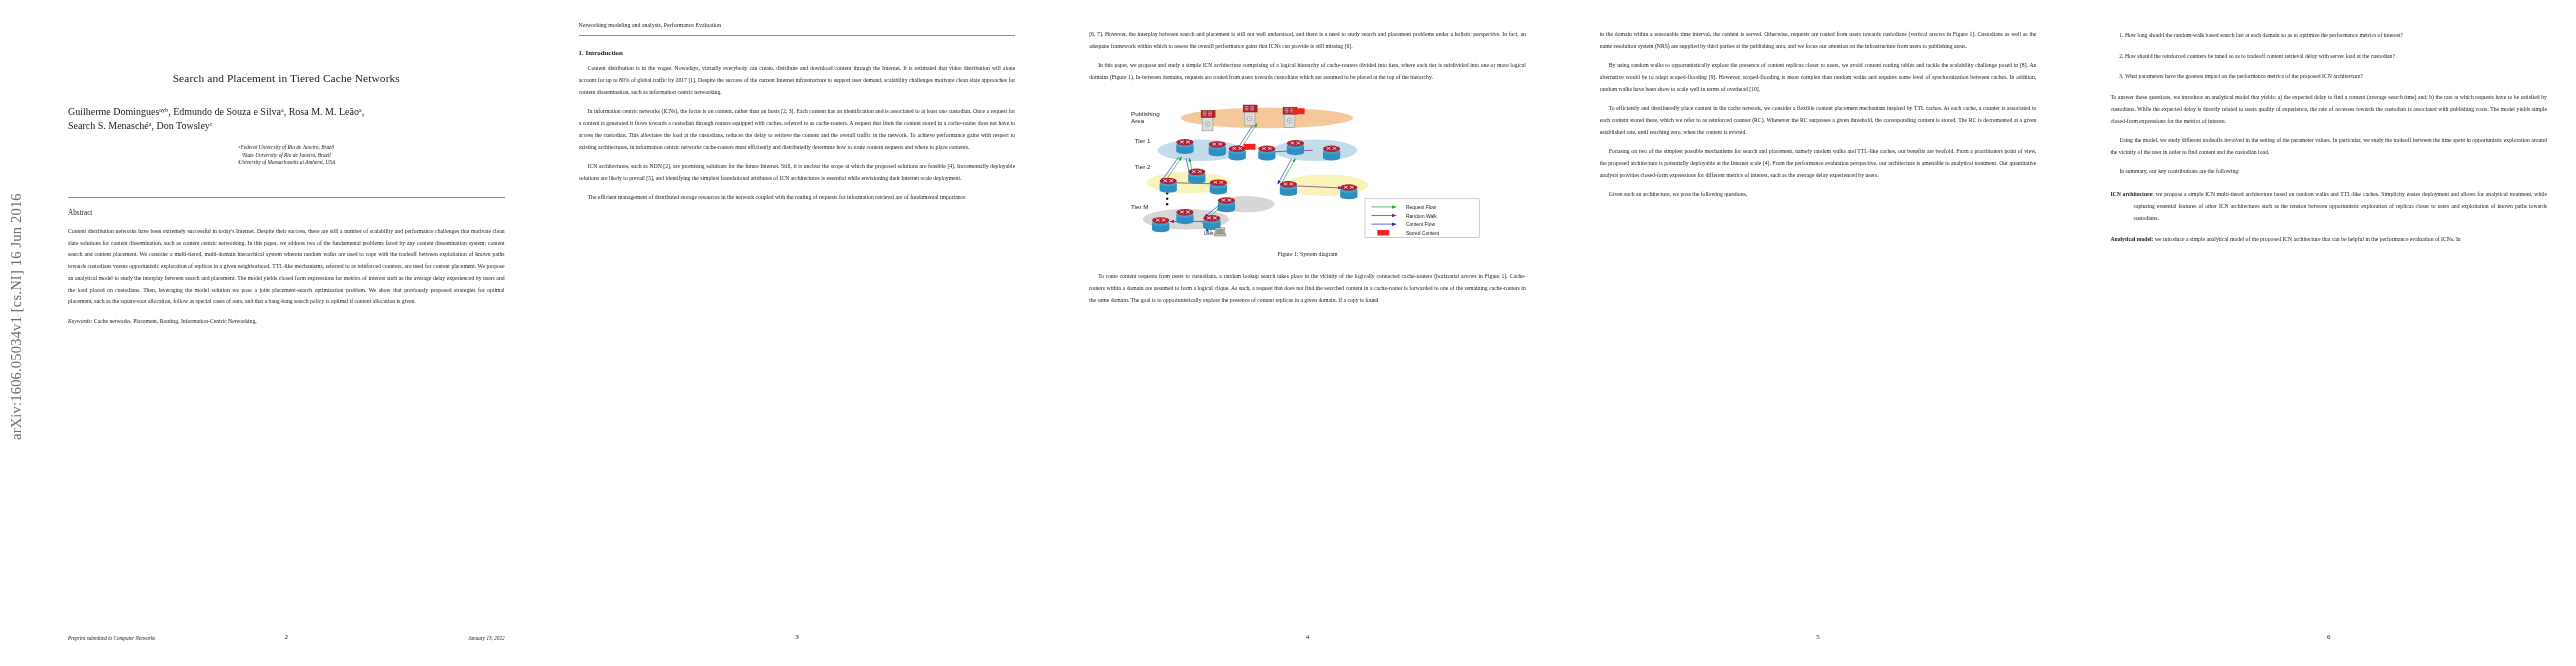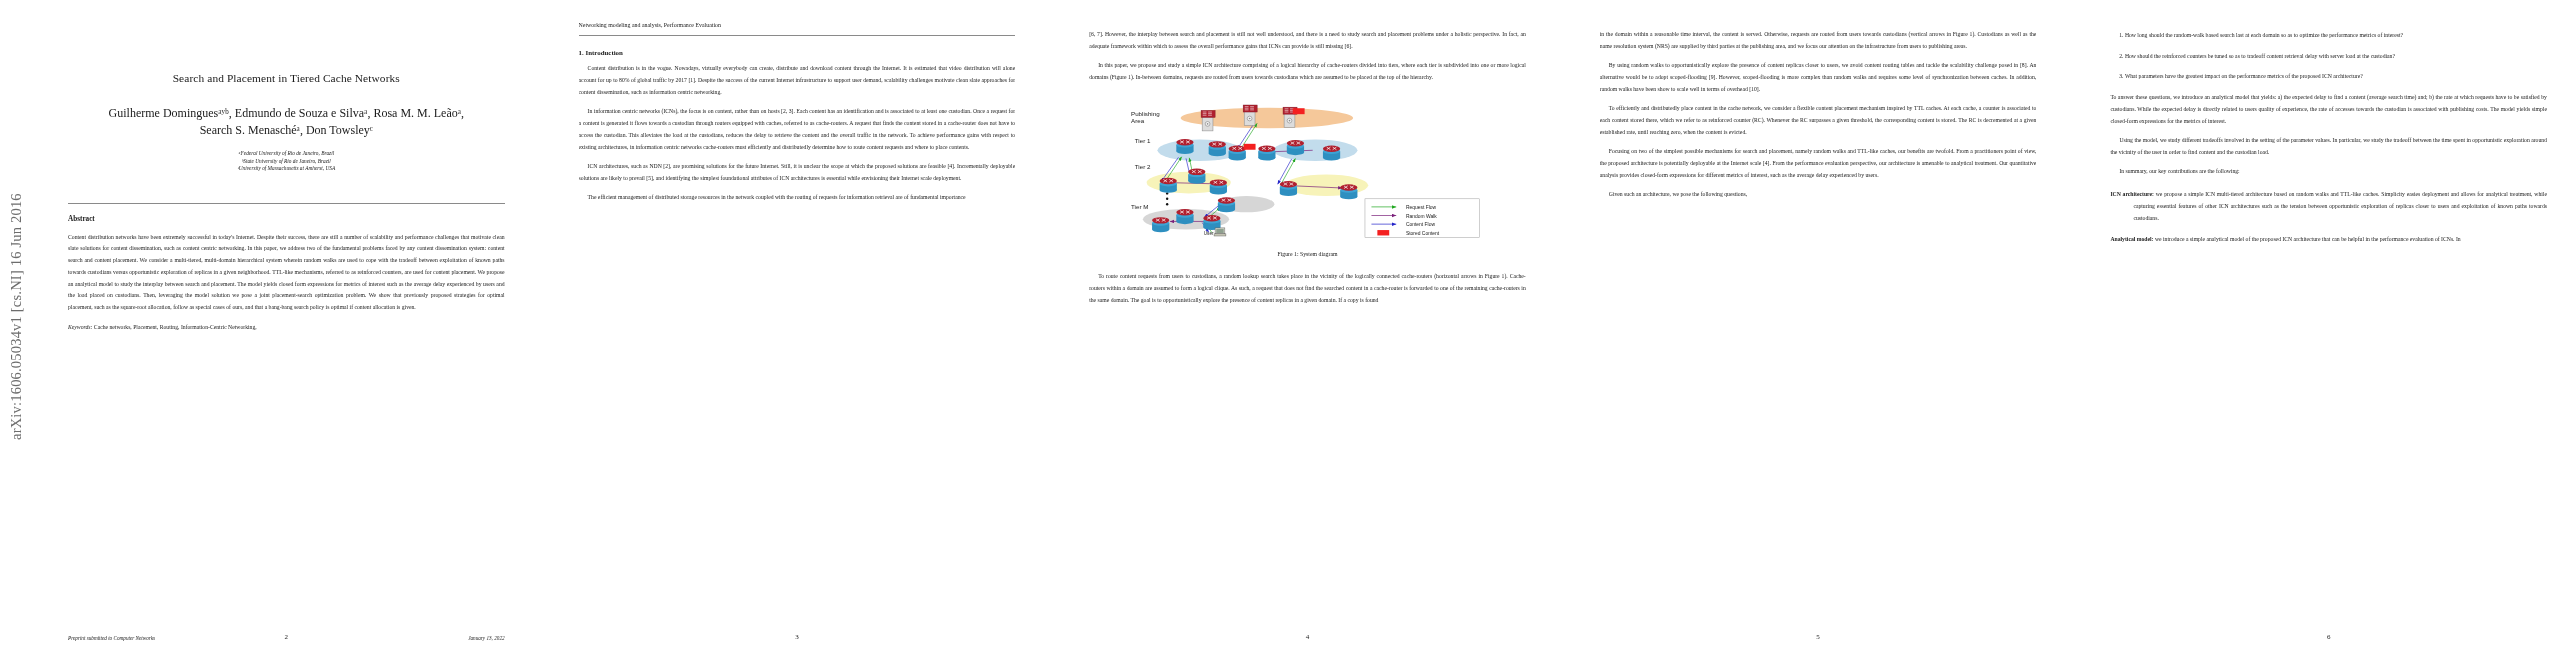--- a/index.html
+++ b/index.html
@@ -71,41 +71,40 @@
 
   
   .title {
     text-align: center;
     font-size: 11.4px;
     margin: 51px 0 0 0;
     font-weight: normal;
     letter-spacing: 0.1px;
   }
   .authors {
-    text-align: center;
-    font-size: 12px;
+    font-size: 10px;
     margin: 21px 0 2px 0;
     line-height: 1.42;
   }
   .affils {
     text-align: center;
     font-size: 5.3px;
     font-style: italic;
     margin: 11px 0 0 0;
     line-height: 1.42;
   }
   .rule {
     border: none;
     border-top: 0.6px solid #8a8a8a;
     margin: 30px 0 0 0;
   }
   .rule.tight { margin: 5.6px 0 0 0; }
   .abstract-h {
     font-size: 7.2px;
-    font-weight: bold;
+    font-weight: normal;
     margin: 11px 0 0 0;
   }
   p.body {
     font-size: 5.7px;
     line-height: 2.06;
     text-align: justify;
     margin: 7.8px 0 0 0;
     text-indent: 0;
     hyphens: none;
   }

